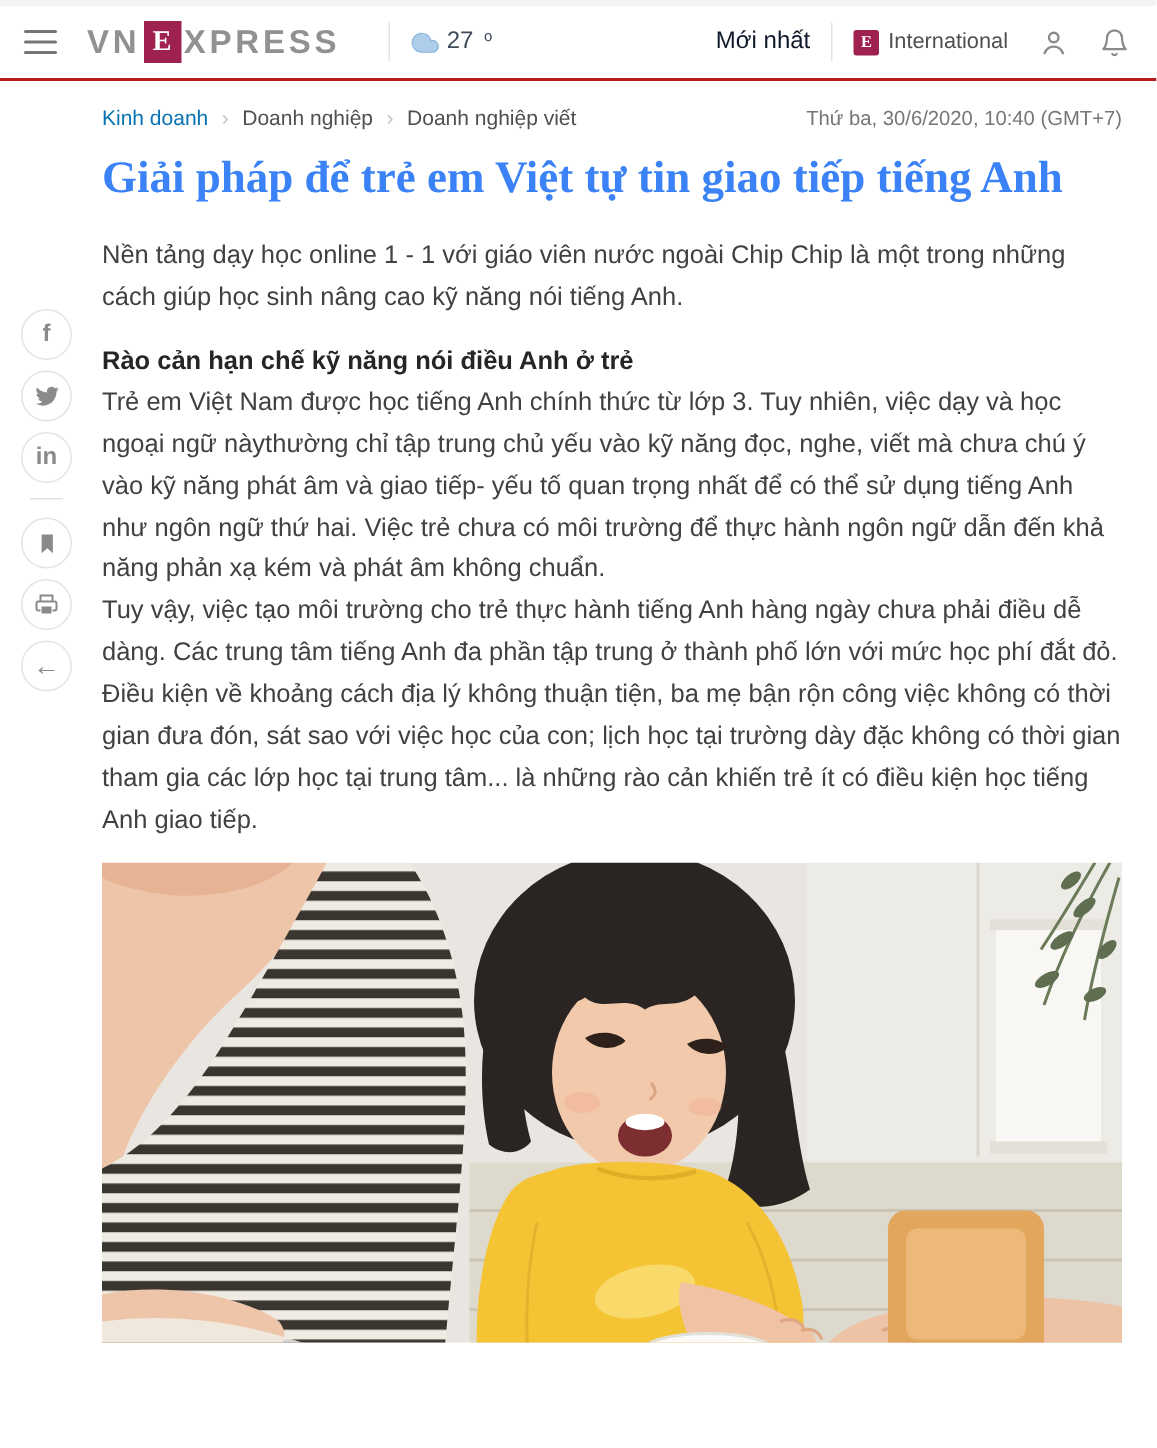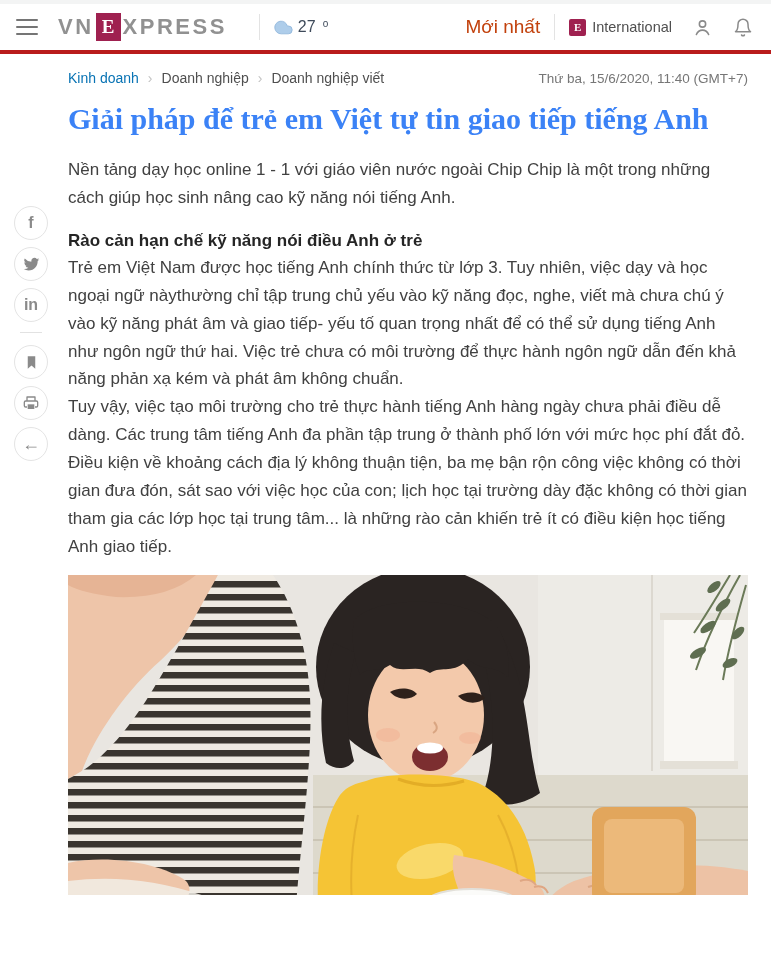--- a/index.html
+++ b/index.html
@@ -2,35 +2,35 @@
 <html lang="vi"><head>
 <meta charset="utf-8">
 <style>
   * { margin:0; padding:0; box-sizing:border-box; }
   html,body { width:771px; height:965px; background:#fff; overflow:hidden;
     font-family:"Liberation Sans", sans-serif; color:#3c3c3c; }
   .topstrip { height:4px; background:#f3f4f4; }
 
   
   header { height:50px; display:flex; align-items:center; padding:0 18px 0 16px;
-    border-bottom:4px solid #b91c1c; background:#fff; }
+    border-bottom:2px solid #b91c1c; background:#fff; }
   .hamburger { width:22px; height:16px; display:flex; flex-direction:column;
     justify-content:space-between; background:none; border:none; cursor:pointer; margin-right:20px; }
   .hamburger span { display:block; height:2px; background:#757575; border-radius:1px; }
   .logo { display:flex; align-items:center; text-decoration:none; margin-right:18px; }
   .logo .gray { font-size:22px; font-weight:700; letter-spacing:2.5px; color:#919191; }
   .ebox { width:25px; height:28px; background:#9f2150; color:#fff; display:flex;
     align-items:center; justify-content:center; font-size:19px; font-weight:700;
     font-family:"Liberation Serif", serif; margin:0 2px; }
   .vsep { width:1px; height:26px; background:#e3e3e3; margin:0 14px; }
   .weather { display:flex; align-items:flex-start; gap:5px; color:#3e4a5a; font-size:16px;
     text-decoration:none;justify-content:center; }
   .weather sup { font-size:10px; margin-left:2px; }
   .hspace { flex:1; }
-  .hlink { font-size:19px; color:#c2410c; text-decoration:none; }
+  .hlink { font-size:16px; color:#0f172a; text-decoration:none; }
   .intl { display:flex; align-items:center; gap:6px; font-size:14.5px; color:#4f4f4f;
     text-decoration:none; }
   .ebox-sm { width:17px; height:17px; background:#9f2150; color:#fff; display:flex;
     align-items:center; justify-content:center; font-size:11px; font-weight:700;
     font-family:"Liberation Serif", serif; border-radius:2px; }
   .hicon { background:none; border:none; cursor:pointer; margin-left:20px; color:#757575;
     display:flex; align-items:center; }
 
   
   .page { position:relative; }
@@ -137,21 +137,21 @@
   </aside>
 
   <main>
 
     <div class="crumbs">
       <a href="#" class="crumb-link">Kinh doanh</a>
       <span class="chev">›</span>
       <a href="#" class="crumb-plain">Doanh nghiệp</a>
       <span class="chev">›</span>
       <a href="#" class="crumb-plain">Doanh nghiệp viết</a>
-      <span class="dateline">Thứ ba, 15/6/2020, 11:40 (GMT+7)</span>
+      <span class="dateline">Thứ ba, 30/6/2020, 10:40 (GMT+7)</span>
     </div>
 
     <h1 class="title">Giải pháp để trẻ em Việt tự tin giao tiếp tiếng Anh</h1>
 
     <p class="lead">Nền tảng dạy học online 1 - 1 với giáo viên nước ngoài Chip Chip là một trong những cách giúp học sinh nâng cao kỹ năng nói tiếng Anh.</p>
 
     <h3 class="subhead">Rào cản hạn chế kỹ năng nói điều Anh ở trẻ</h3>
 
     <p class="body">Trẻ em Việt Nam được học tiếng Anh chính thức từ lớp 3. Tuy nhiên, việc dạy và học ngoại ngữ nàythường chỉ tập trung chủ yếu vào kỹ năng đọc, nghe, viết mà chưa chú ý vào kỹ năng phát âm và giao tiếp- yếu tố quan trọng nhất để có thể sử dụng tiếng Anh như ngôn ngữ thứ hai. Việc trẻ chưa có môi trường để thực hành ngôn ngữ dẫn đến khả năng phản xạ kém và phát âm không chuẩn.</p>
     <p class="body">Tuy vậy, việc tạo môi trường cho trẻ thực hành tiếng Anh hàng ngày chưa phải điều dễ dàng. Các trung tâm tiếng Anh đa phần tập trung ở thành phố lớn với mức học phí đắt đỏ. Điều kiện về khoảng cách địa lý không thuận tiện, ba mẹ bận rộn công việc không có thời gian đưa đón, sát sao với việc học của con; lịch học tại trường dày đặc không có thời gian tham gia các lớp học tại trung tâm... là những rào cản khiến trẻ ít có điều kiện học tiếng Anh giao tiếp.</p>

